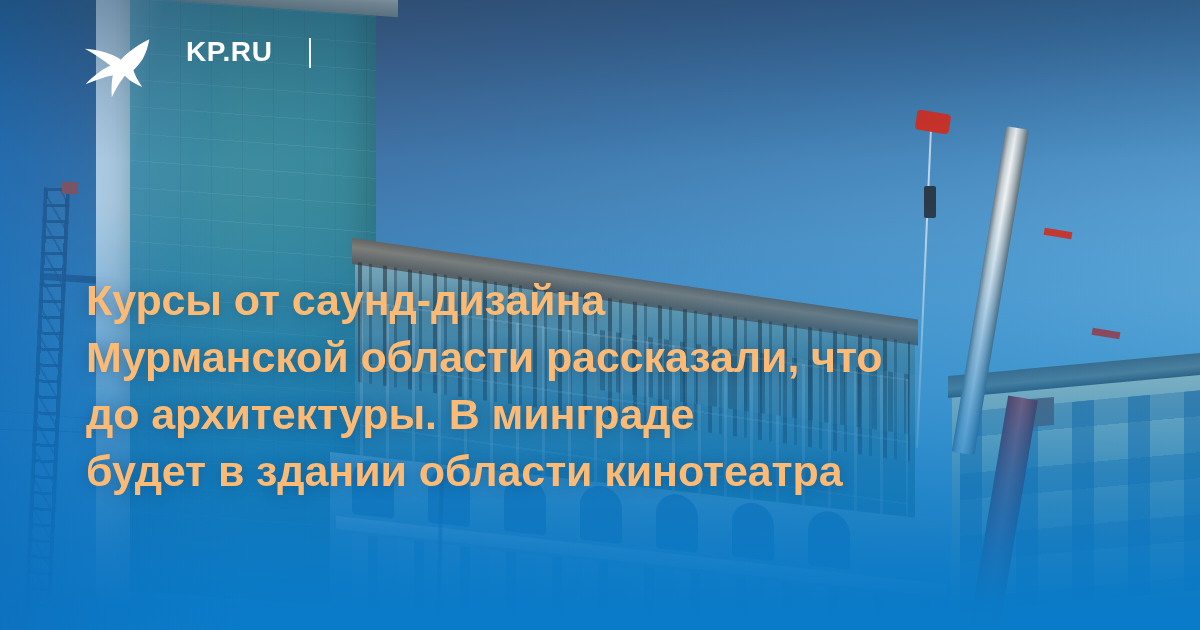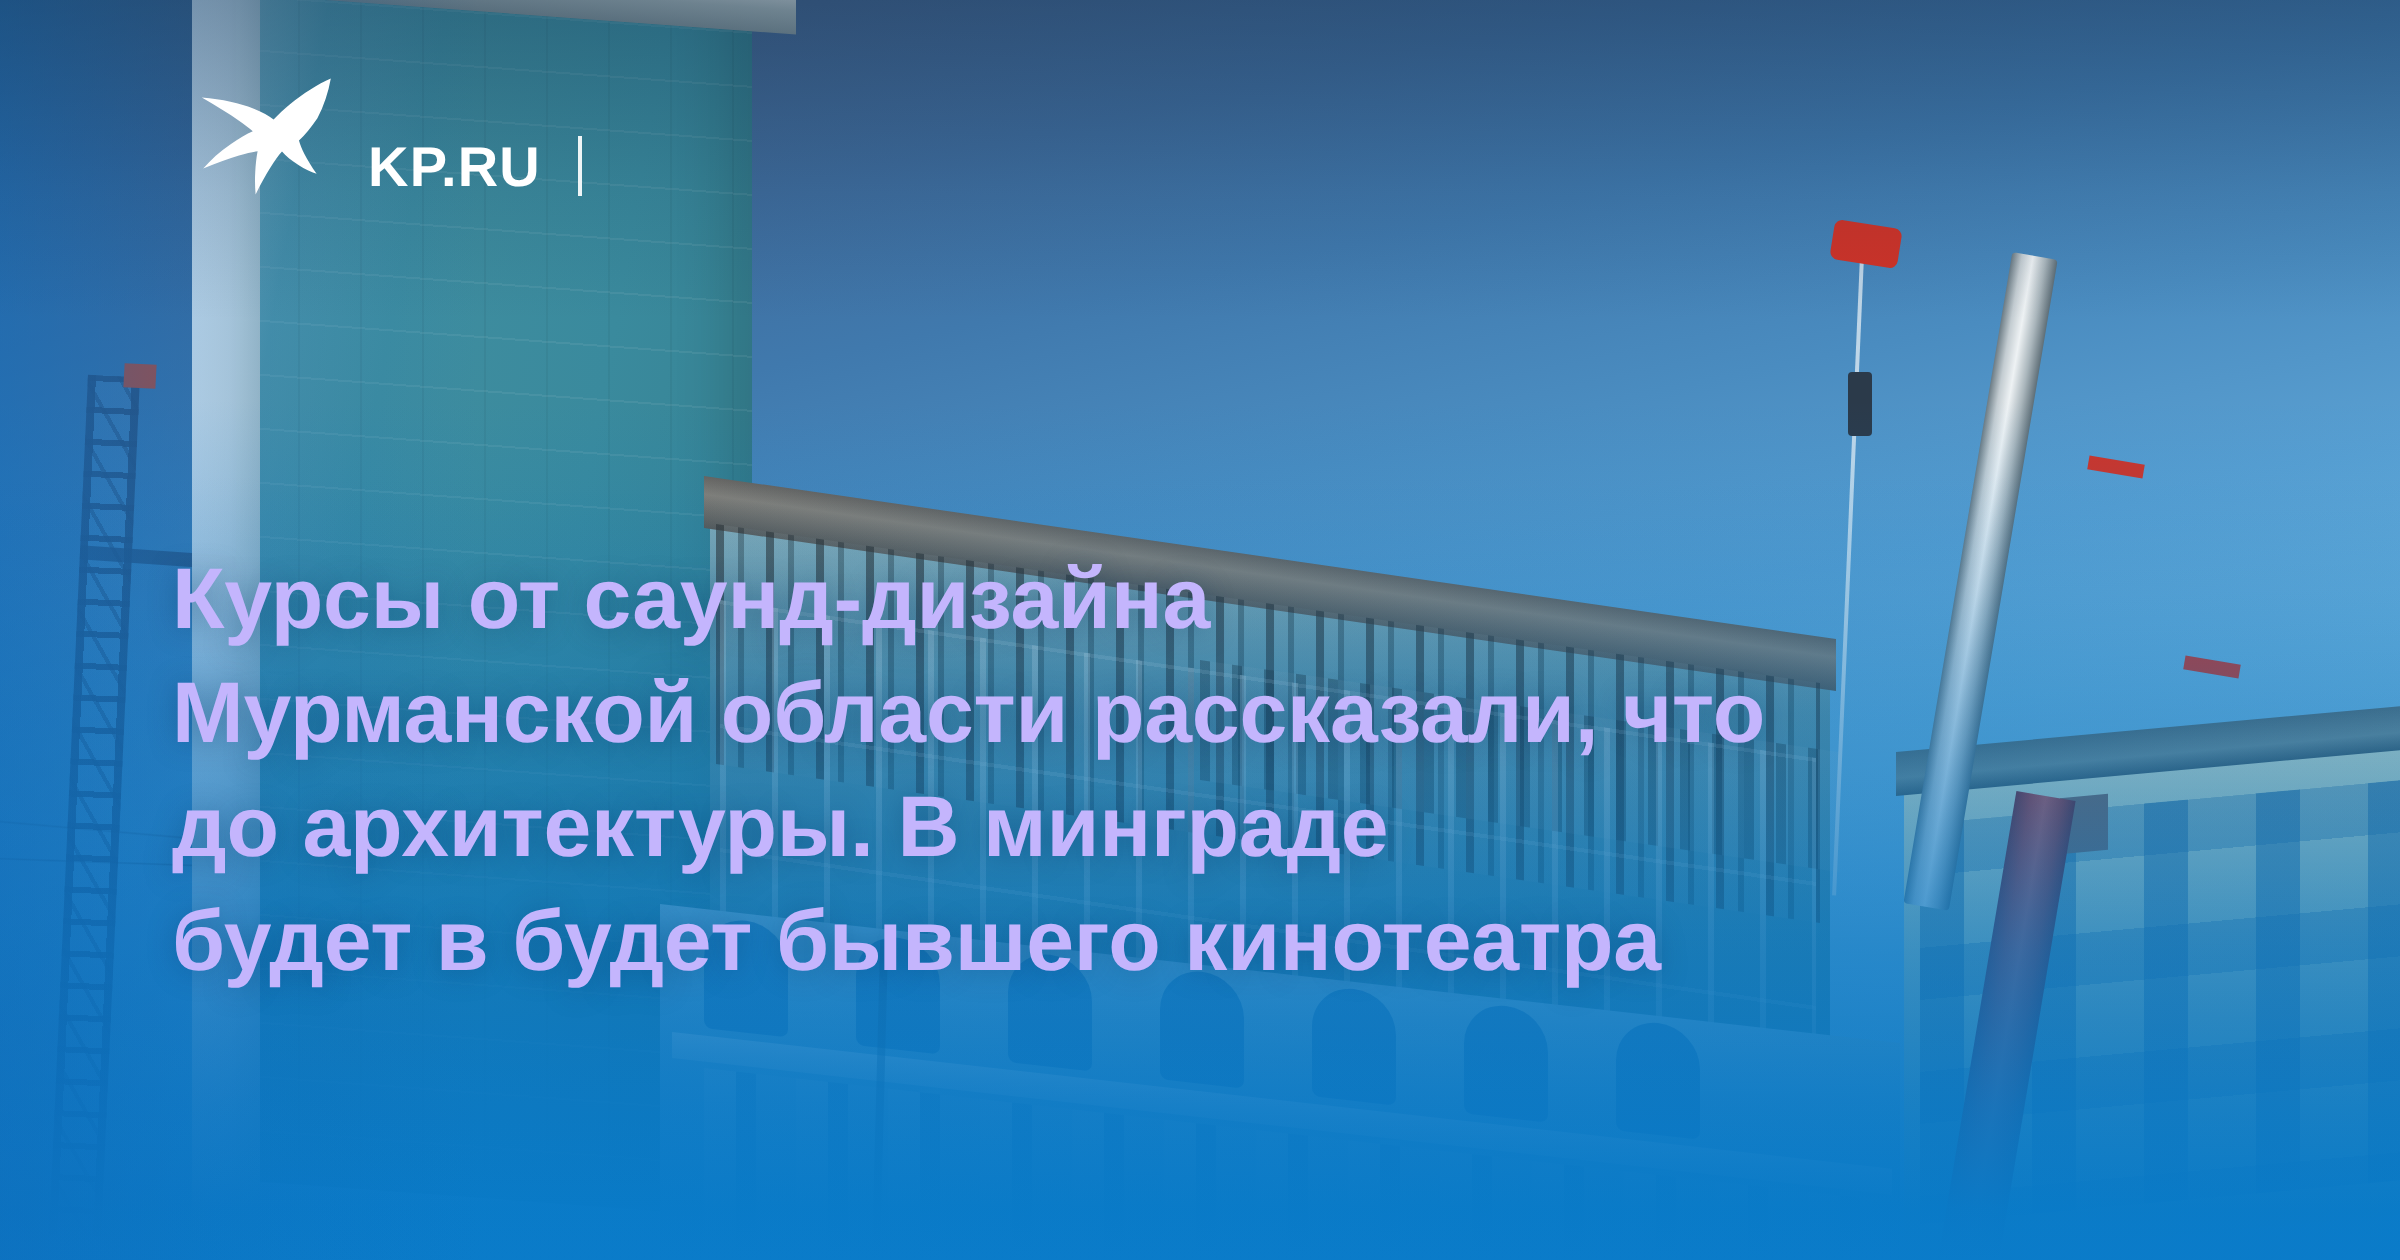--- a/index.html
+++ b/index.html
@@ -309,43 +309,43 @@
       rgba(6,84,150,.10) 100%);
   }
   
   .scrim-top{
     position:absolute; left:0; right:0; top:0; height:160px;
     background:linear-gradient(180deg, rgba(12,40,70,.34) 0%, rgba(12,40,70,.10) 60%, rgba(12,40,70,0) 100%);
   }
 
   
   .header{
-    position:absolute; left:100px; top:38px;
-    display:flex; align-items:flex-end; gap:18px;
+    position:absolute; left:84px; top:38px;
+    display:flex; align-items:flex-start; gap:36px;
     z-index:40;
   }
   .logo-bird{ width:66px; height:60px; display:block; flex:none; }
   .brand{
     color:#fff; font-size:28px; font-weight:700;
     letter-spacing:.6px; line-height:1; white-space:nowrap;
   }
   .divider{
     width:2px; height:30px; background:rgba(255,255,255,.92);
     flex:none;
   }
   .rubric{
     color:#fff; font-size:28px; font-weight:700;
     letter-spacing:.2px; line-height:1; white-space:nowrap;
   }
 
   
   .headline{
     position:absolute; left:86px; top:272px; width:1000px;
     z-index:40;
-    color:#c4b5fd;
+    color:#fdba74;
     font-size:43px;
     font-weight:700;
     line-height:57px;
     letter-spacing:-.1px;
     text-shadow:0 1px 14px rgba(4,50,92,.34);
   }
   .headline .ln{ display:block; white-space:nowrap; }
 </style>
 </head>
 <body>
@@ -423,16 +423,16 @@
       </svg>
     </span>
     <span class="brand">KP.RU</span>
     <span class="divider"></span>
   </div>
 
   <h1 class="headline">
     <span class="ln">Курсы от саунд-дизайна</span>
     <span class="ln">Мурманской области рассказали, что</span>
     <span class="ln">до архитектуры. В минграде</span>
-    <span class="ln">будет в будет бывшего кинотеатра</span>
+    <span class="ln">будет в здании области кинотеатра</span>
   </h1>
 
 </div>
 
 </body></html>

